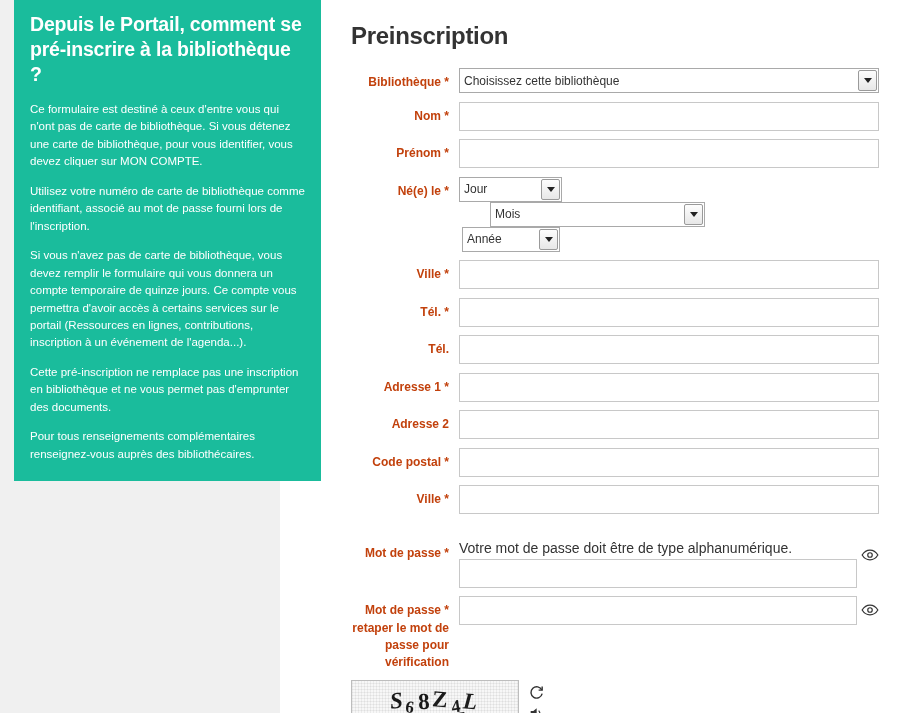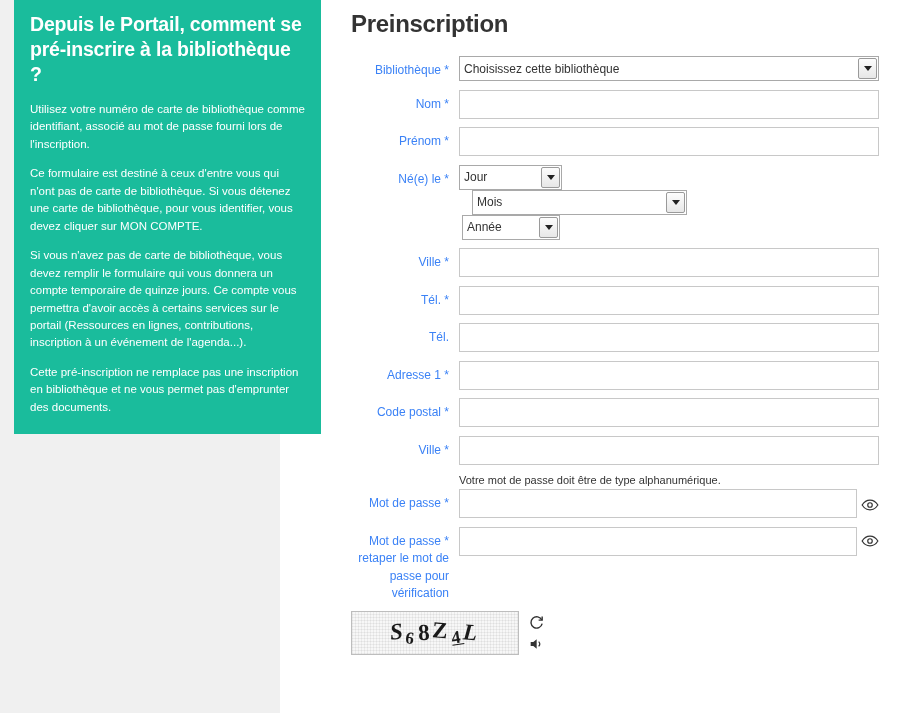--- a/index.html
+++ b/index.html
@@ -44,21 +44,21 @@
     margin: 0 0 12px 0;
   }
   .info-para:last-child { margin-bottom: 0; }
 
   
   .form-col {
     position: absolute;
     left: 329px; top: 0;
     width: 578px; height: 713px;
     background: #ffffff;
-    padding: 4px 28px 0 22px;
+    padding: 16px 28px 0 22px;
   }
   .form-title {
     font-size: 24px;
     font-weight: bold;
     color: #333333;
     margin: 6px 0 18px 0;
     letter-spacing: -0.3px;
   }
 
   .row {
@@ -66,22 +66,23 @@
     align-items: flex-start;
     margin-bottom: 8.5px;
   }
   .row-label {
     width: 108px;
     flex: 0 0 108px;
     text-align: right;
     padding-right: 10px;
     padding-top: 6px;
     font-size: 12px;
-    color: #3b82f6;
+    color: #c2410c;
     line-height: 1.45;
+    font-weight: bold;
   }
   .row-field {
     flex: 1 1 auto;
     position: relative;
   }
 
   input.txt {
     width: 100%;
     height: 29px;
     border: 1px solid #c8c8c8;
@@ -124,28 +125,28 @@
   }
   .arrow-box .caret {
     width: 0; height: 0;
     border-left: 4px solid transparent;
     border-right: 4px solid transparent;
     border-top: 5px solid #222;
   }
 
   .sel-biblio { width: 100%; }
   .date-row .sel-wrap.jour { width: 103px; }
-  .date-row .sel-wrap.mois { width: 215px; margin-left: 13px; }
+  .date-row .sel-wrap.mois { width: 215px; margin-left: 31px; }
   .date-row .sel-wrap.annee { width: 98px; margin-left: 3px; }
   .date-row select { width: 100%; }
 
   .pwd-hint {
-    font-size: 11px;
+    font-size: 14px;
     color: #333;
-    margin: 0 0 2px 0;
+    margin: 16px 0 2px 0;
     line-height: 1.3;
   }
 
   .eye {
     position: absolute;
     right: 0; top: 5px;
     width: 18px; height: 18px;
     cursor: pointer;
   }
 
@@ -195,24 +196,25 @@
   .captcha-wrap { display: flex; align-items: flex-start; }
 </style>
 </head>
 <body>
 
 <div id="page">
 
   <div class="left-col">
     <div class="info-panel">
       <h1 class="info-title">Depuis le Portail, comment se pré-inscrire à la bibliothèque ?</h1>
+      <p class="info-para">Ce formulaire est destiné à ceux d'entre vous qui n'ont pas de carte de bibliothèque. Si vous détenez une carte de bibliothèque, pour vous identifier, vous devez cliquer sur MON COMPTE.</p>
       <p class="info-para">Utilisez votre numéro de carte de bibliothèque comme identifiant, associé au mot de passe fourni lors de l'inscription.</p>
-      <p class="info-para">Ce formulaire est destiné à ceux d'entre vous qui n'ont pas de carte de bibliothèque. Si vous détenez une carte de bibliothèque, pour vous identifier, vous devez cliquer sur MON COMPTE.</p>
       <p class="info-para">Si vous n'avez pas de carte de bibliothèque, vous devez remplir le formulaire qui vous donnera un compte temporaire de quinze jours. Ce compte vous permettra d'avoir accès à certains services sur le portail (Ressources en lignes, contributions, inscription à un événement de l'agenda...).</p>
       <p class="info-para">Cette pré-inscription ne remplace pas une inscription en bibliothèque et ne vous permet pas d'emprunter des documents.</p>
+      <p class="info-para">Pour tous renseignements complémentaires renseignez-vous auprès des bibliothécaires.</p>
     </div>
   </div>
 
   <div class="form-col">
     <h2 class="form-title">Preinscription</h2>
 
     <div class="row">
       <div class="row-label">Bibliothèque *</div>
       <div class="row-field">
         <div class="sel-wrap" style="width:100%;">
@@ -291,20 +293,26 @@
       </div>
     </div>
 
     <div class="row">
       <div class="row-label">Adresse 1 *</div>
       <div class="row-field">
         <input class="txt" type="text" value="" style="">
       </div>
     </div>
 
+    <div class="row">
+      <div class="row-label">Adresse 2</div>
+      <div class="row-field">
+        <input class="txt" type="text" value="" style="">
+      </div>
+    </div>
 
     <div class="row">
       <div class="row-label">Code postal *</div>
       <div class="row-field">
         <input class="txt" type="text" value="" style="">
       </div>
     </div>
 
     <div class="row">
       <div class="row-label">Ville *</div>

